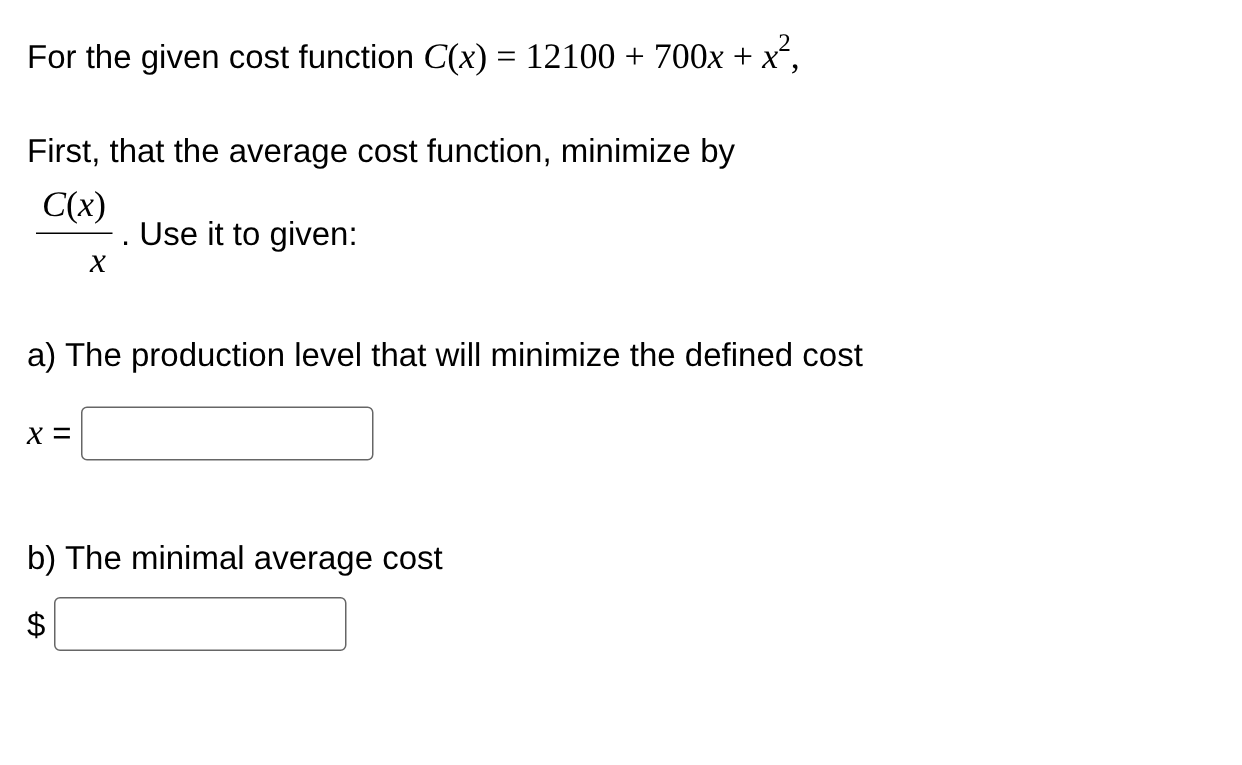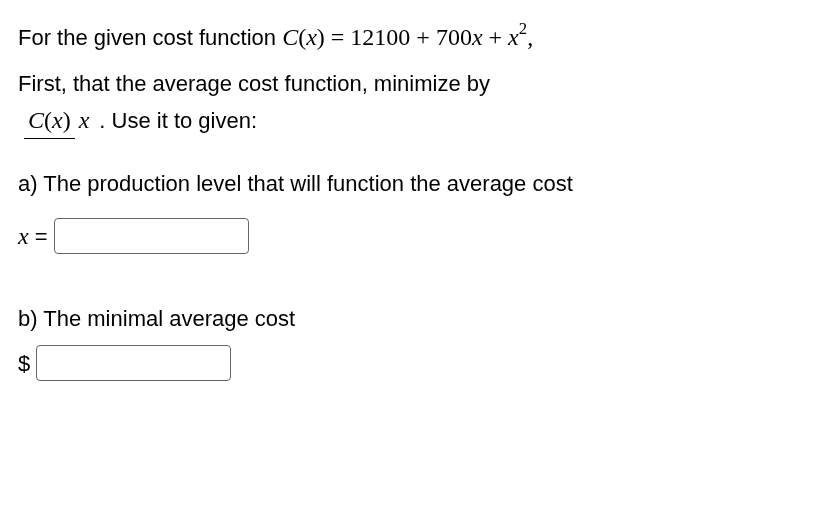--- a/index.html
+++ b/index.html
@@ -18,21 +18,21 @@
       line-height: 1.5;
     }
     .math {
       font-family: 'Cambria Math', 'Times New Roman', serif;
       font-size: 24px;
     }
     .math-var {
       font-style: italic;
     }
     .line1 {
-      margin-bottom: 12px;
+      margin-bottom: 28px;
     }
     .line2 {
       margin-bottom: 2px;
     }
     .formula-line {
       display: flex;
       align-items: center;
       margin-bottom: 28px;
     }
     .overline-c {
@@ -43,22 +43,22 @@
       content: '';
       position: absolute;
       top: -2px;
       left: 0;
       right: 3px;
       height: 1.5px;
       background: #000;
     }
     .fraction {
       display: inline-flex;
-      flex-direction: row;
-      align-items: flex-start;
+      flex-direction: column;
+      align-items: flex-end;
       vertical-align: middle;
       margin: 0 6px;
     }
     .frac-num {
       padding: 0 4px;
       border-bottom: 1.5px solid #000;
       text-align: center;
     }
     .frac-den {
       padding: 0 4px;
@@ -111,21 +111,21 @@
 </div>
 
 <div class="formula-line">
   <span class="fraction math">
     <span class="frac-num"><span class="math-var">C</span><span>(</span><span class="math-var">x</span><span>)</span></span>
     <span class="frac-den math-var">x</span>
   </span>
   <span>. Use it to given:</span>
 </div>
 
-<div class="part-a">a) The production level that will function the average cost</div>
+<div class="part-a">a) The production level that will minimize the defined cost</div>
 
 <div class="answer-line">
   <span class="label"><span class="math math-var">x</span><span> = </span></span>
   <input type="text" class="input-box" style="">
 </div>
 
 <div class="part-b">b) The minimal average cost</div>
 
 <div class="answer-line">
   <span class="label">$</span>

